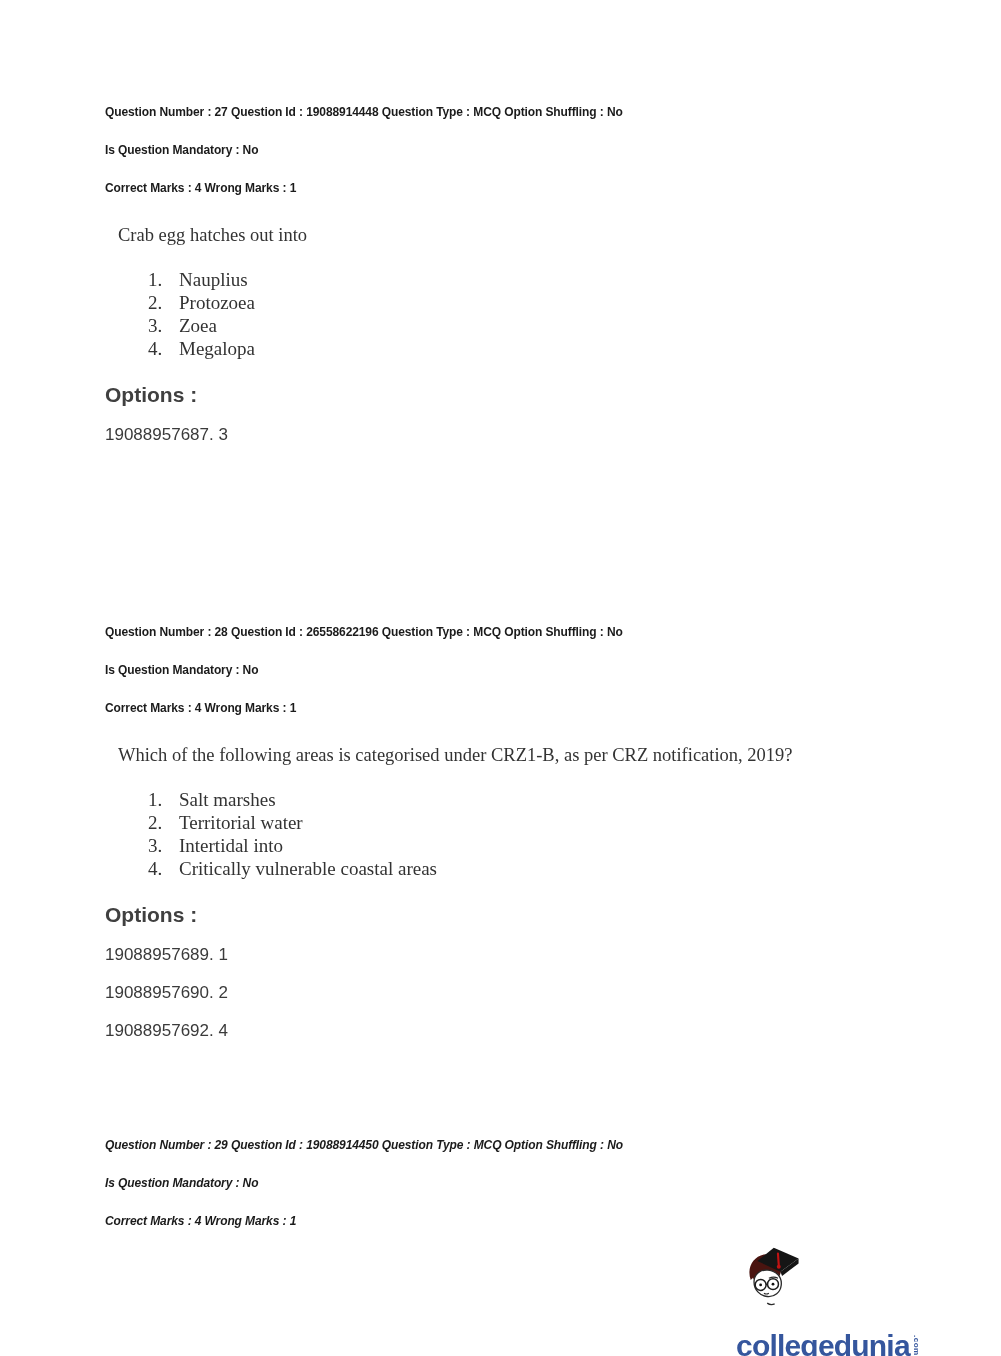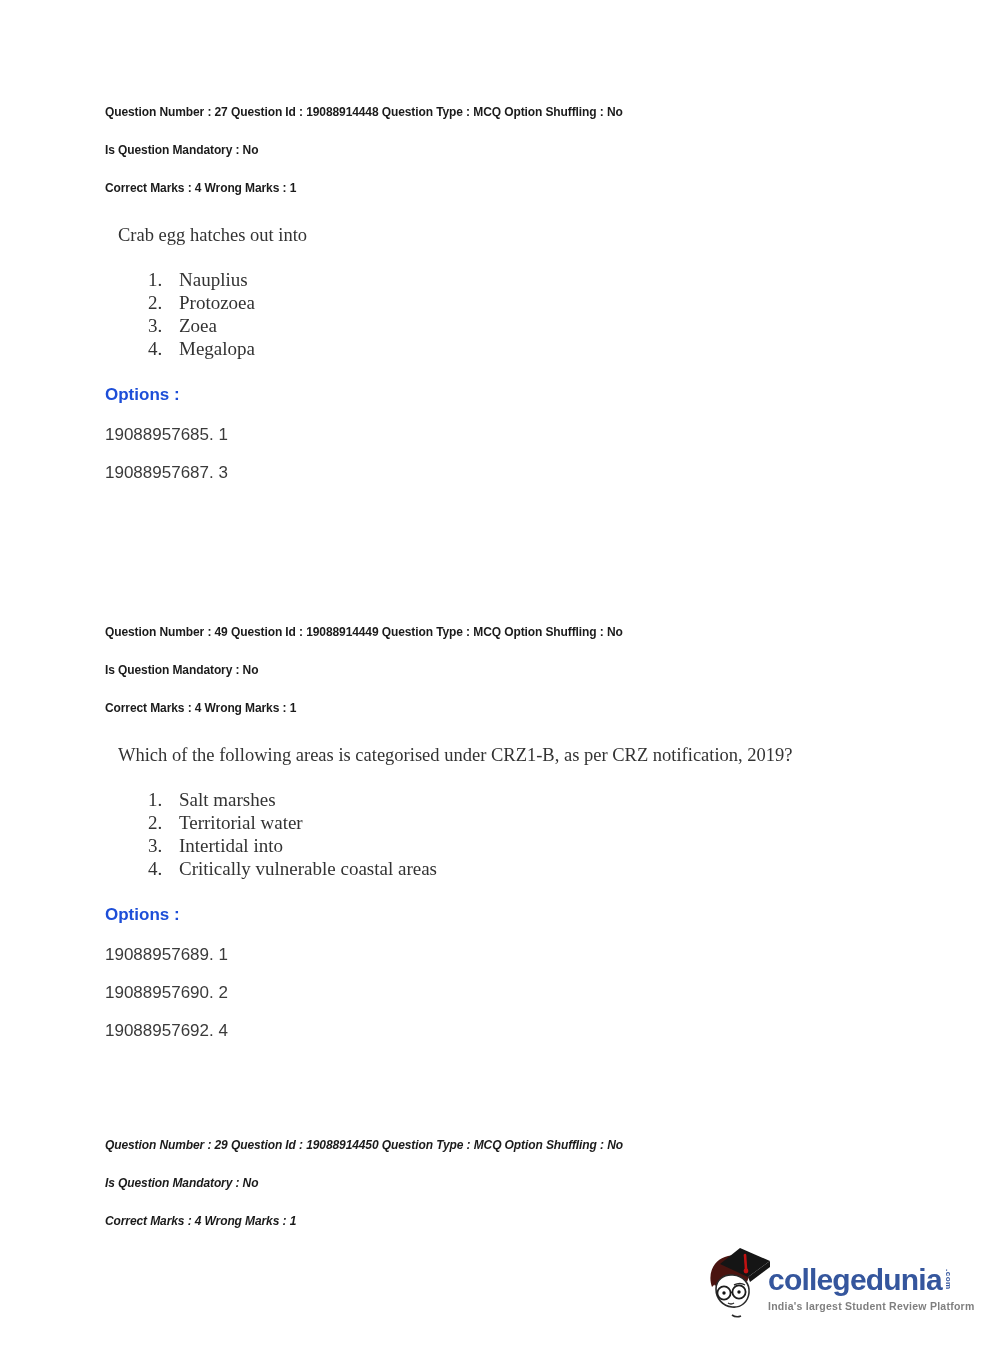--- a/index.html
+++ b/index.html
@@ -51,42 +51,43 @@
   .choice-num {
     width: 21px;
     flex: 0 0 21px;
   }
   .choice-label {
     margin-left: 10px;
     text-align: right;
   }
   .options-label {
     margin: 23px 0 0 0;
-    font-size: 17px;
+    font-size: 21px;
     font-weight: 700;
     line-height: 24px;
-    color: #1d4ed8;
+    color: #404040;
   }
   .option-row {
     margin: 18px 0 0 0;
     font-size: 17px;
     line-height: 20px;
     color: #3a3a3a;
   }
 
   
   .footer-logo {
     position: absolute;
-    left: 706px;
+    left: 740px;
     top: 1247px;
     width: 252px;
     height: 82px;
     display: flex;
     align-items: flex-start;
     cursor: pointer;
+    flex-direction: column;
   }
   .mascot {
     width: 66px;
     height: 80px;
     flex: 0 0 66px;
   }
   .logo-text {
     margin-left: -4px;
     padding-top: 18px;
   }
@@ -139,26 +140,25 @@
     <div class="choice">
       <span class="choice-num">3.</span>
       <span class="choice-label">Zoea</span>
     </div>
     <div class="choice">
       <span class="choice-num">4.</span>
       <span class="choice-label">Megalopa</span>
     </div>
   </div>
   <p class="options-label">Options :</p>
-  <p class="option-row">19088957685. 1</p>
   <p class="option-row">19088957687. 3</p>
 </section>
 
 <section class="q-block" id="q28">
-  <p class="meta-line">Question Number : 49 Question Id : 19088914449 Question Type : MCQ Option Shuffling : No</p>
+  <p class="meta-line">Question Number : 28 Question Id : 26558622196 Question Type : MCQ Option Shuffling : No</p>
   <p class="meta-line">Is Question Mandatory : No</p>
   <p class="meta-line">Correct Marks : 4 Wrong Marks : 1</p>
   <p class="question-text">Which of the following areas is categorised under CRZ1-B, as per CRZ notification, 2019?</p>
   <div class="choices">
     <div class="choice">
       <span class="choice-num">1.</span>
       <span class="choice-label">Salt marshes</span>
     </div>
     <div class="choice">
       <span class="choice-num">2.</span>

